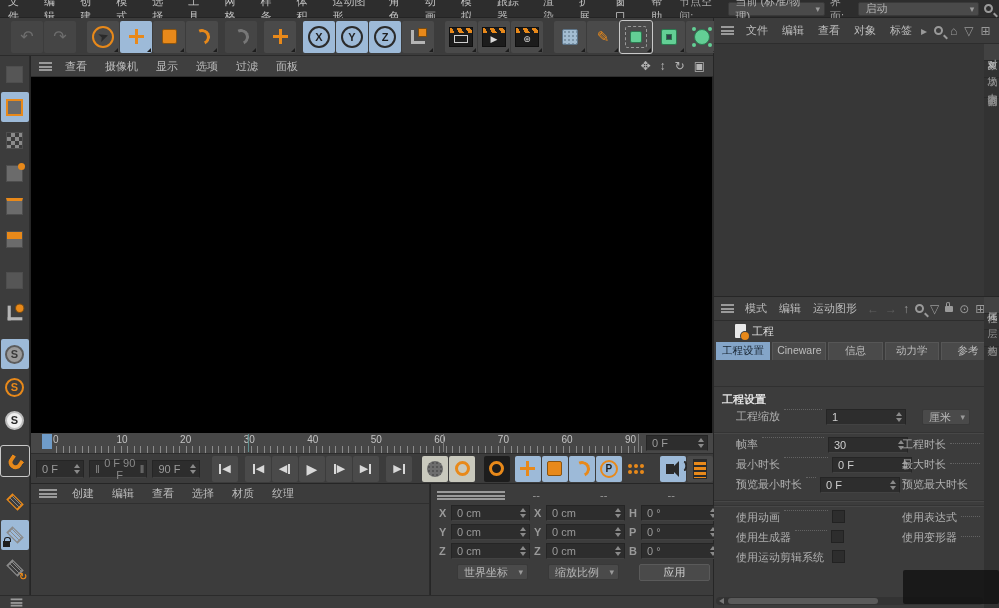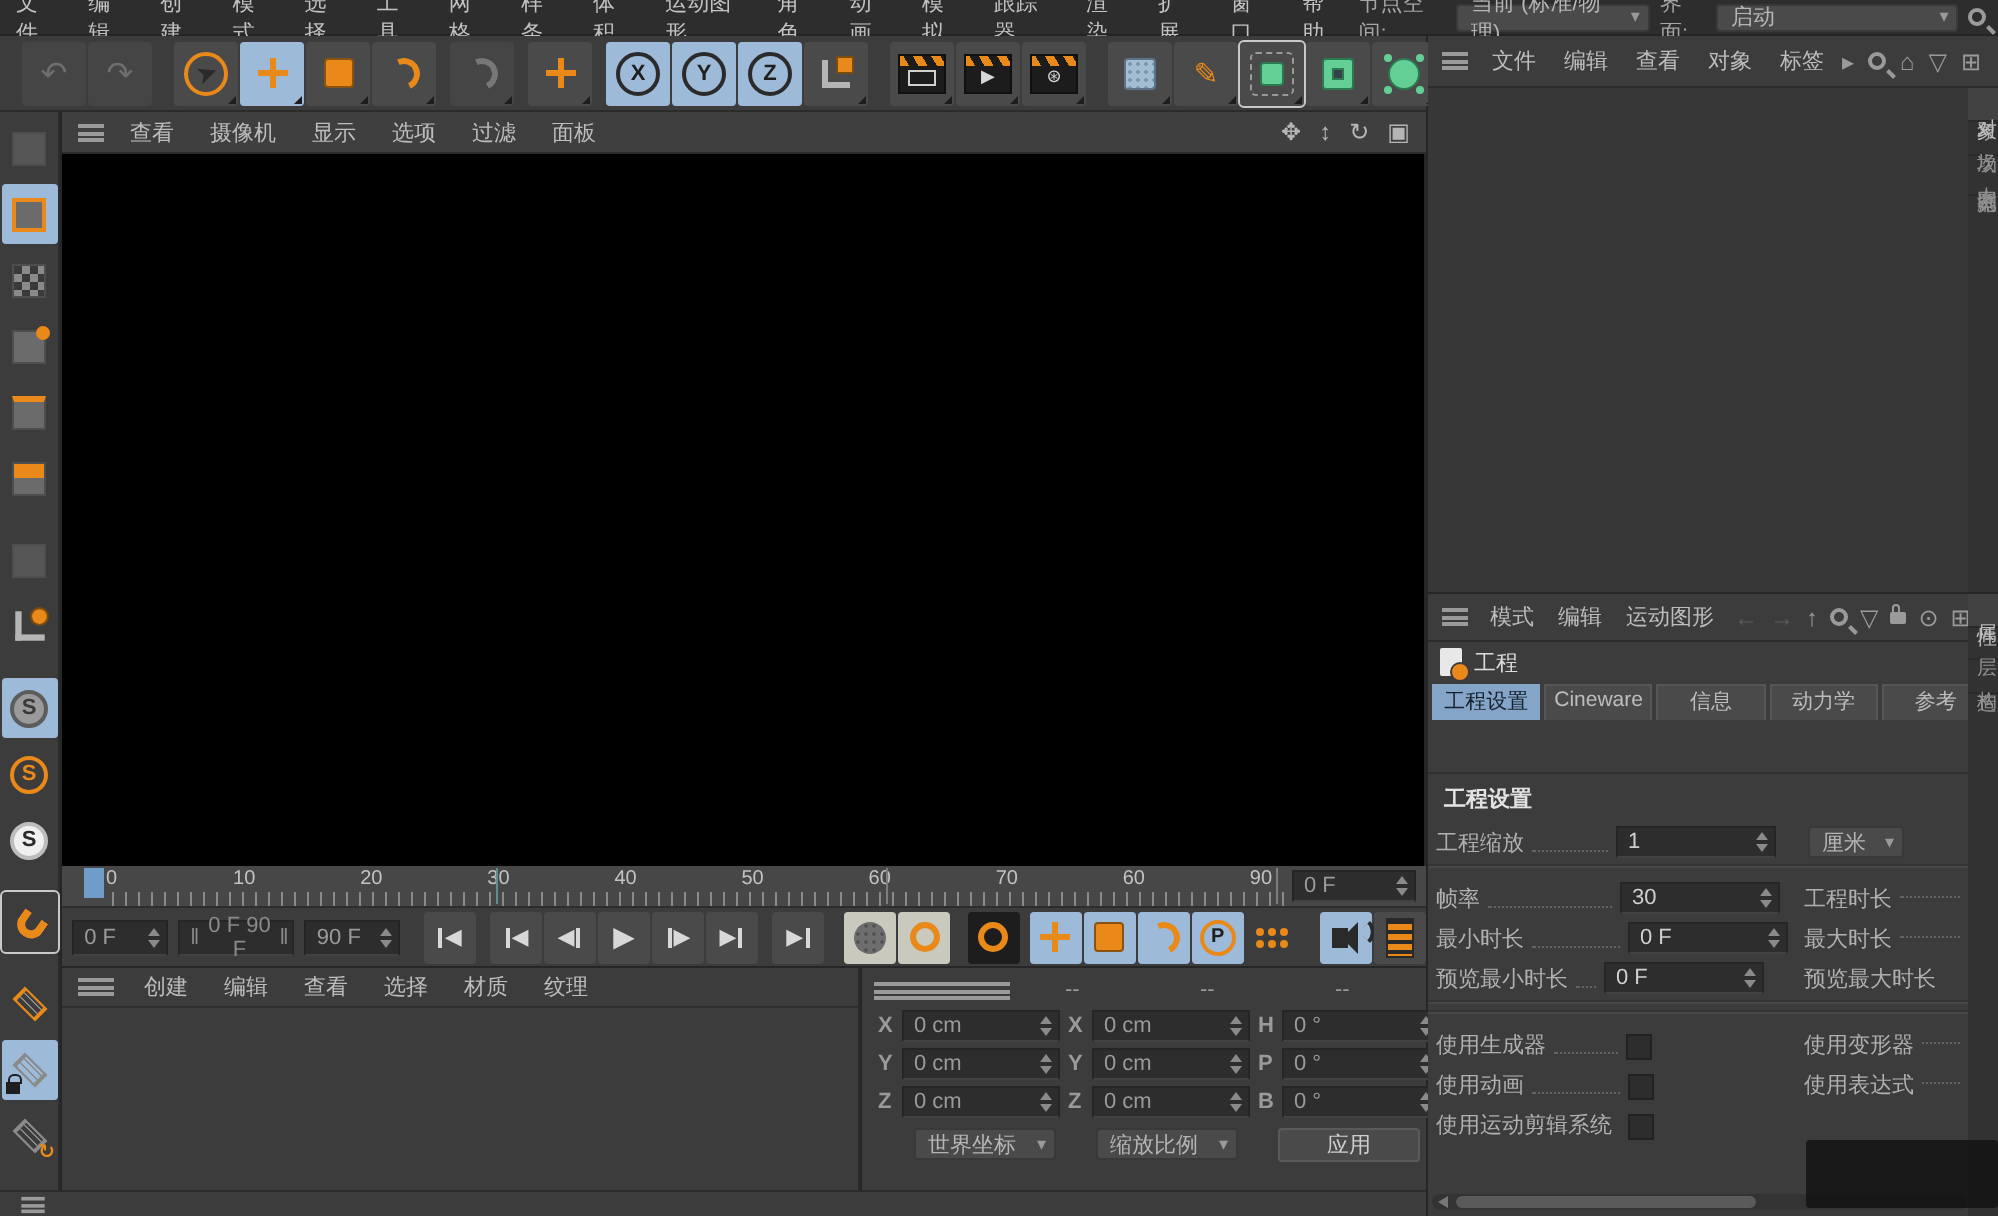--- a/index.html
+++ b/index.html
@@ -204,33 +204,33 @@
   #omtabs { top:26px; bottom:0; }
 
   
   #ampanel { position:absolute; left:714px; top:297px; width:285px; height:311px; background:#3c3c3c; }
   #ampanel .abar { height:24px; display:flex; align-items:center; border-bottom:1px solid #2d2d2d; }
   #ampanel .abar .ham { margin:0 5px 0 7px; }
   #ampanel .abar .menus { display:flex; }
   #ampanel .abar .menus span { padding:0 6px; color:#bdbdbd; }
   #ampanel .abar .aicons { display:flex; align-items:center; gap:6px; margin-left:4px; font-size:12px; color:#9a9a9a; }
   #ampanel .abar .aicons .dim { color:#5f5f5f; }
-  .titlerow { height:20px; display:flex; align-items:center; padding-left:6px; color:#dcdcdc; }
+  .titlerow { height:20px; display:flex; align-items:center; padding-left:21px; color:#dcdcdc; }
   .doc-ic { width:11px; height:14px; background:#e8e8e8; border-radius:1px; position:relative; margin-right:6px; }
   .doc-ic::after { content:""; position:absolute; right:-3px; bottom:-2px; width:8px; height:8px;
     background:#e8891a; border-radius:50%; box-shadow:0 0 0 1px #3c3c3c; }
   .tabsrow { display:flex; padding:1px 2px 0 2px; }
   .tabsrow span { background:#4a4a4a; border:1px solid #565656; border-bottom:none; color:#bdbdbd;
     padding:1px 0 2px 0; margin-right:2px; text-align:center; flex:1; font-size:10.5px; }
   .tabsrow span.active { background:#84a5c8; color:#16222e; border-color:#84a5c8; }
   .tabsrow.second span { flex:none; width:54px; }
   .amform { position:absolute; left:0; top:89px; right:15px; bottom:12px; overflow:hidden;
     border-top:1px solid #303030; }
   .section { color:#e2e2e2; font-weight:bold; padding:5px 0 2px 8px; }
-  .frow { display:flex; align-items:flex-end; height:20px; padding-left:4px; position:relative; }
+  .frow { display:flex; align-items:flex-start; height:20px; padding-left:22px; position:relative; }
   .frow .flabel { color:#b0b0b0; flex:none; }
   .frow .lead { flex:none; width:38px; border-bottom:1px dotted #636363; margin:0 4px 3px 4px; }
   .frow .fld { width:80px; flex:none; }
   .frow .rcol { position:absolute; left:188px; right:0; display:flex; align-items:center; overflow:hidden; }
   .frow .rcol .flabel { white-space:nowrap; }
   .frow .rcol .lead { flex:1; }
   .divline { border-top:1px solid #343434; border-bottom:1px solid #474747; margin:3px 0; }
   .btn-wide { background:#4a4a4a; border:1px solid #585858; border-radius:2px; height:16px; width:160px;
     margin:2px 0 2px 22px; display:flex; align-items:center; justify-content:center; color:#cfcfcf; }
   .chk { width:13px; height:13px; background:#2d2d2d; border:1px solid #222;
@@ -843,38 +843,38 @@
           </div>
         <div class="rcol">
             <span class="flabel">预览最大时长</span>
           </div>
       </div>
       <div class="divline"></div>
 
       <div class="divline"></div>
 
       <div class="frow">
+        <span class="flabel">使用动画</span>
+        <span class="lead" style="width:44px"></span>
+        <span class="chk"></span>
+        <div class="rcol">
+            <span class="flabel">使用表达式</span>
+            <span class="lead"></span>
+          </div>
+      </div>
+      <div class="frow">
         <span class="flabel">使用生成器</span>
         <span class="lead" style="width:32px"></span>
         <span class="chk"></span>
         <div class="rcol">
             <span class="flabel">使用变形器</span>
             <span class="lead"></span>
           </div>
       </div>
       <div class="frow">
-        <span class="flabel">使用动画</span>
-        <span class="lead" style="width:44px"></span>
-        <span class="chk"></span>
-        <div class="rcol">
-            <span class="flabel">使用表达式</span>
-            <span class="lead"></span>
-          </div>
-      </div>
-      <div class="frow">
         <span class="flabel">使用运动剪辑系统</span>
         <span class="lead" style="width:0"></span>
         <span class="chk"></span>
       </div>
 
     </div>
 
     <div class="vscroll">
         <span class="up"></span>
         <div class="thumb"></div>

